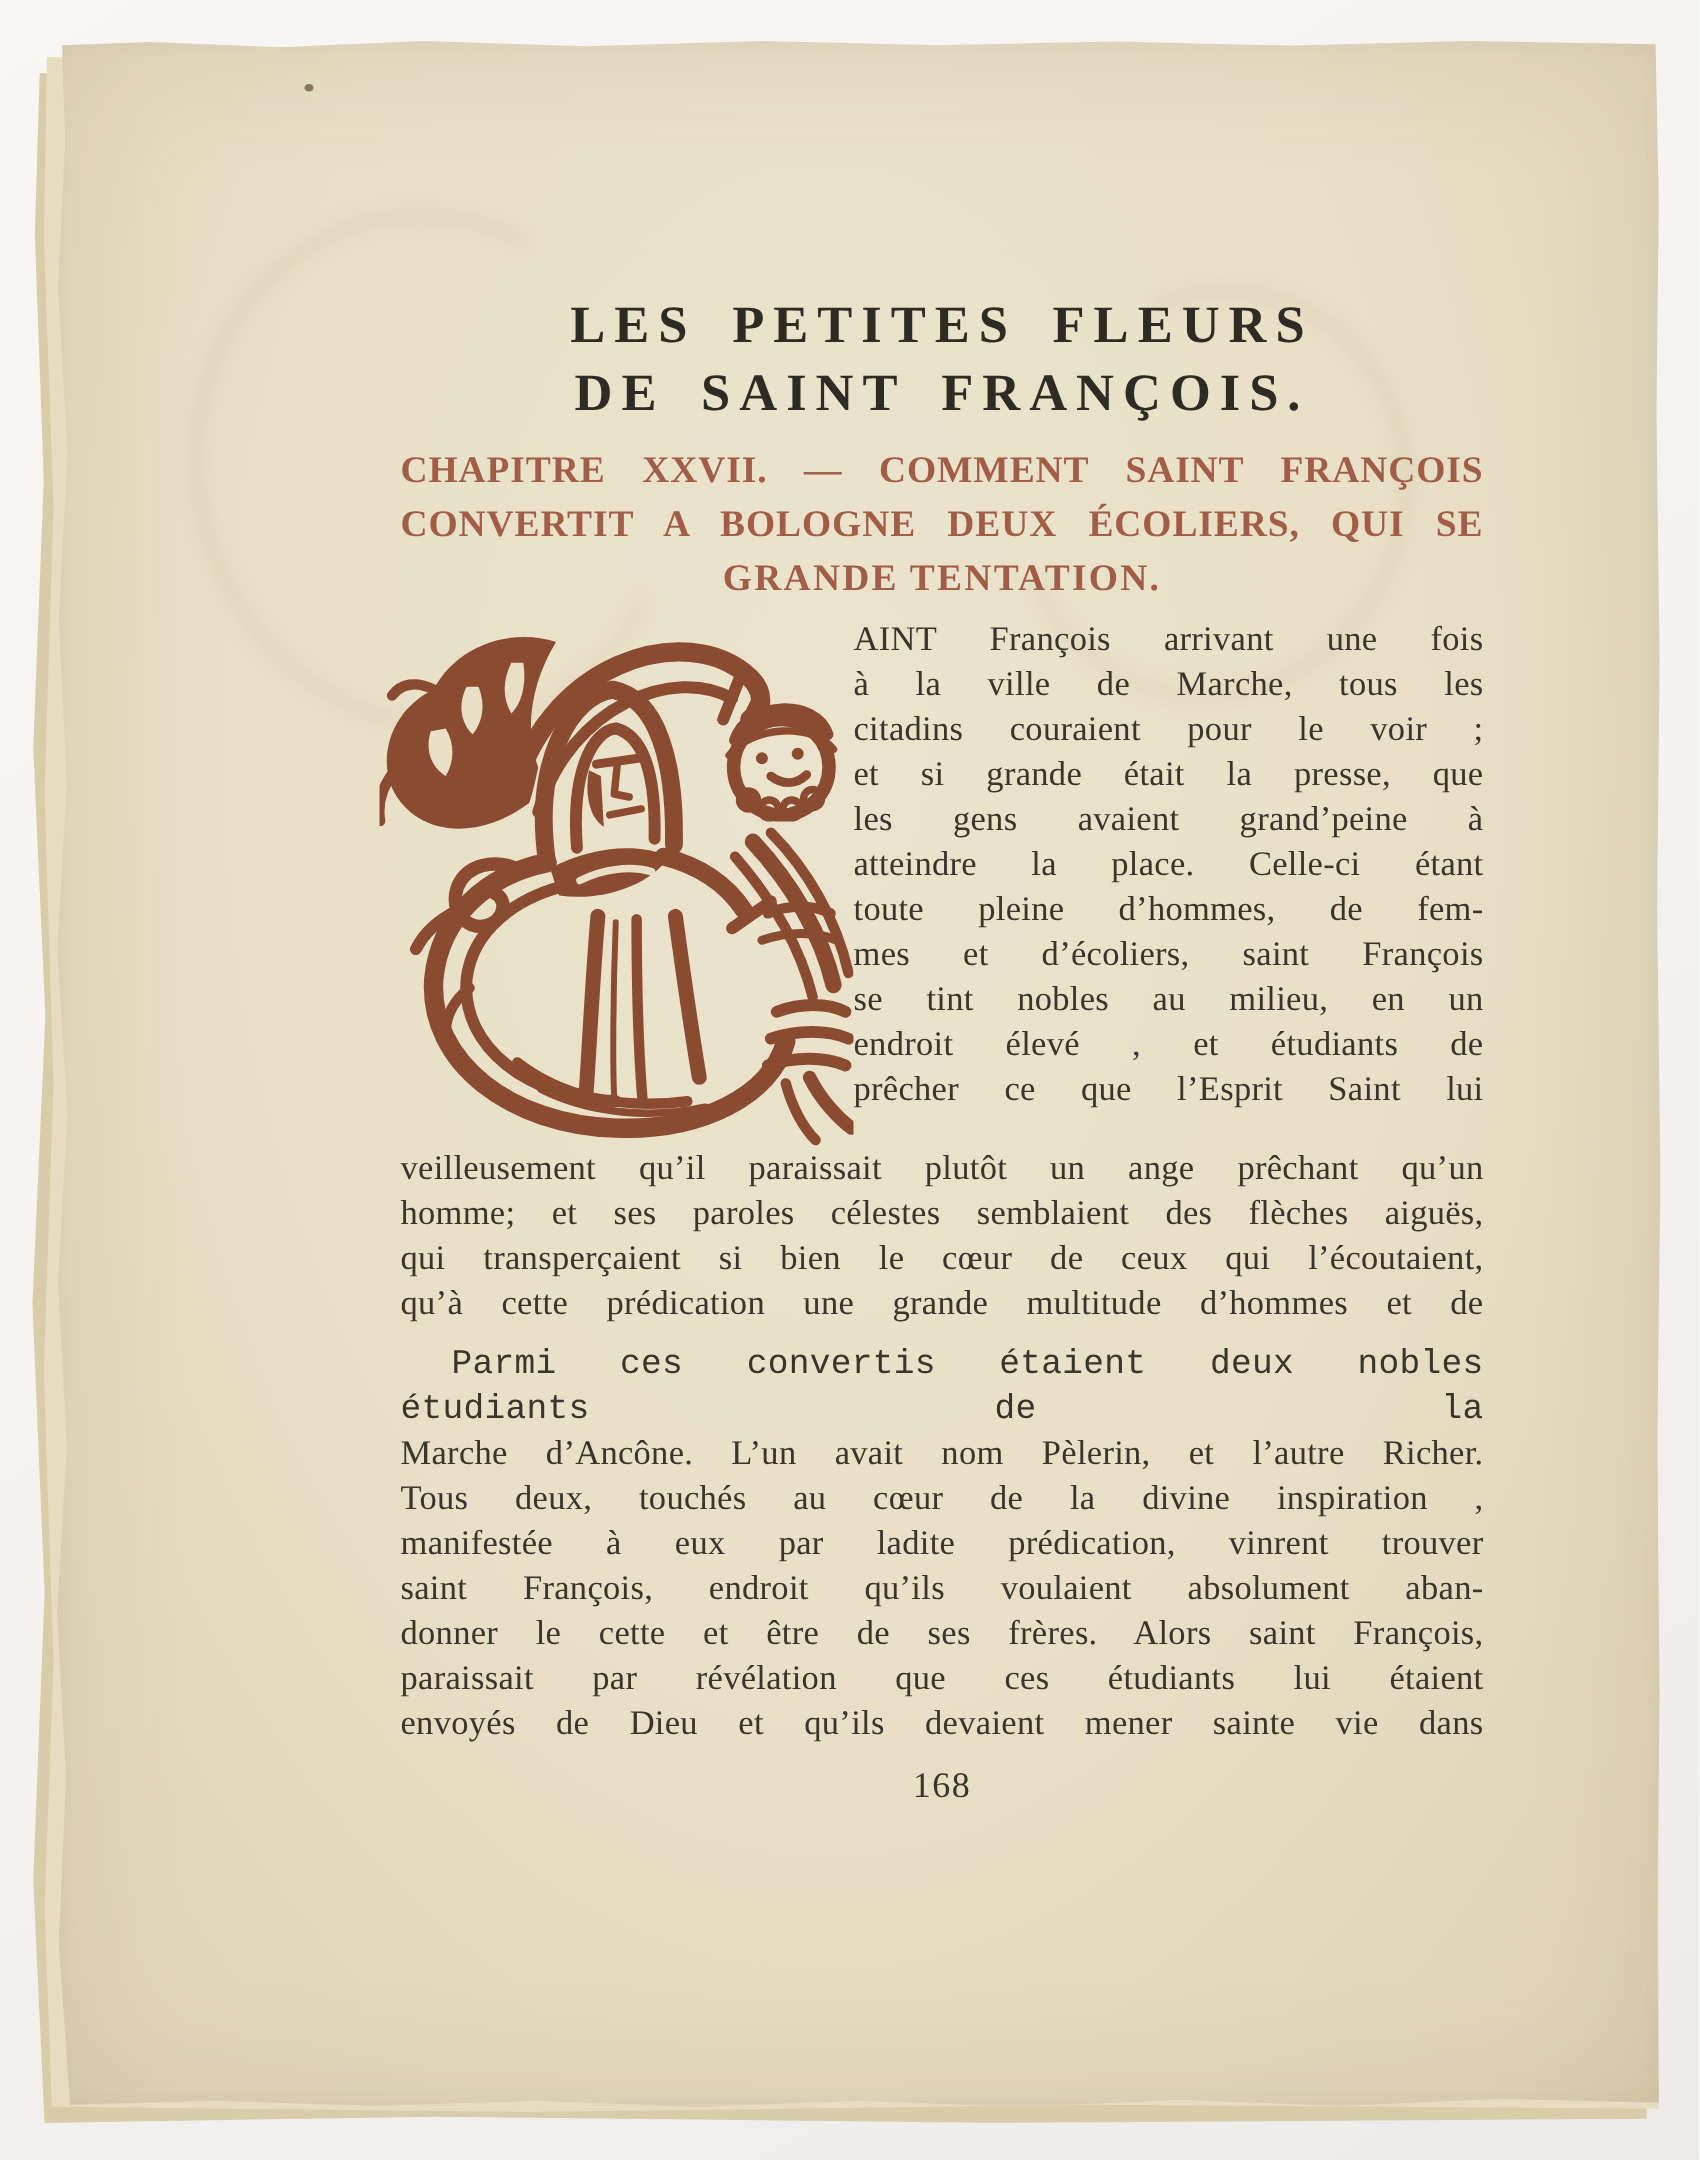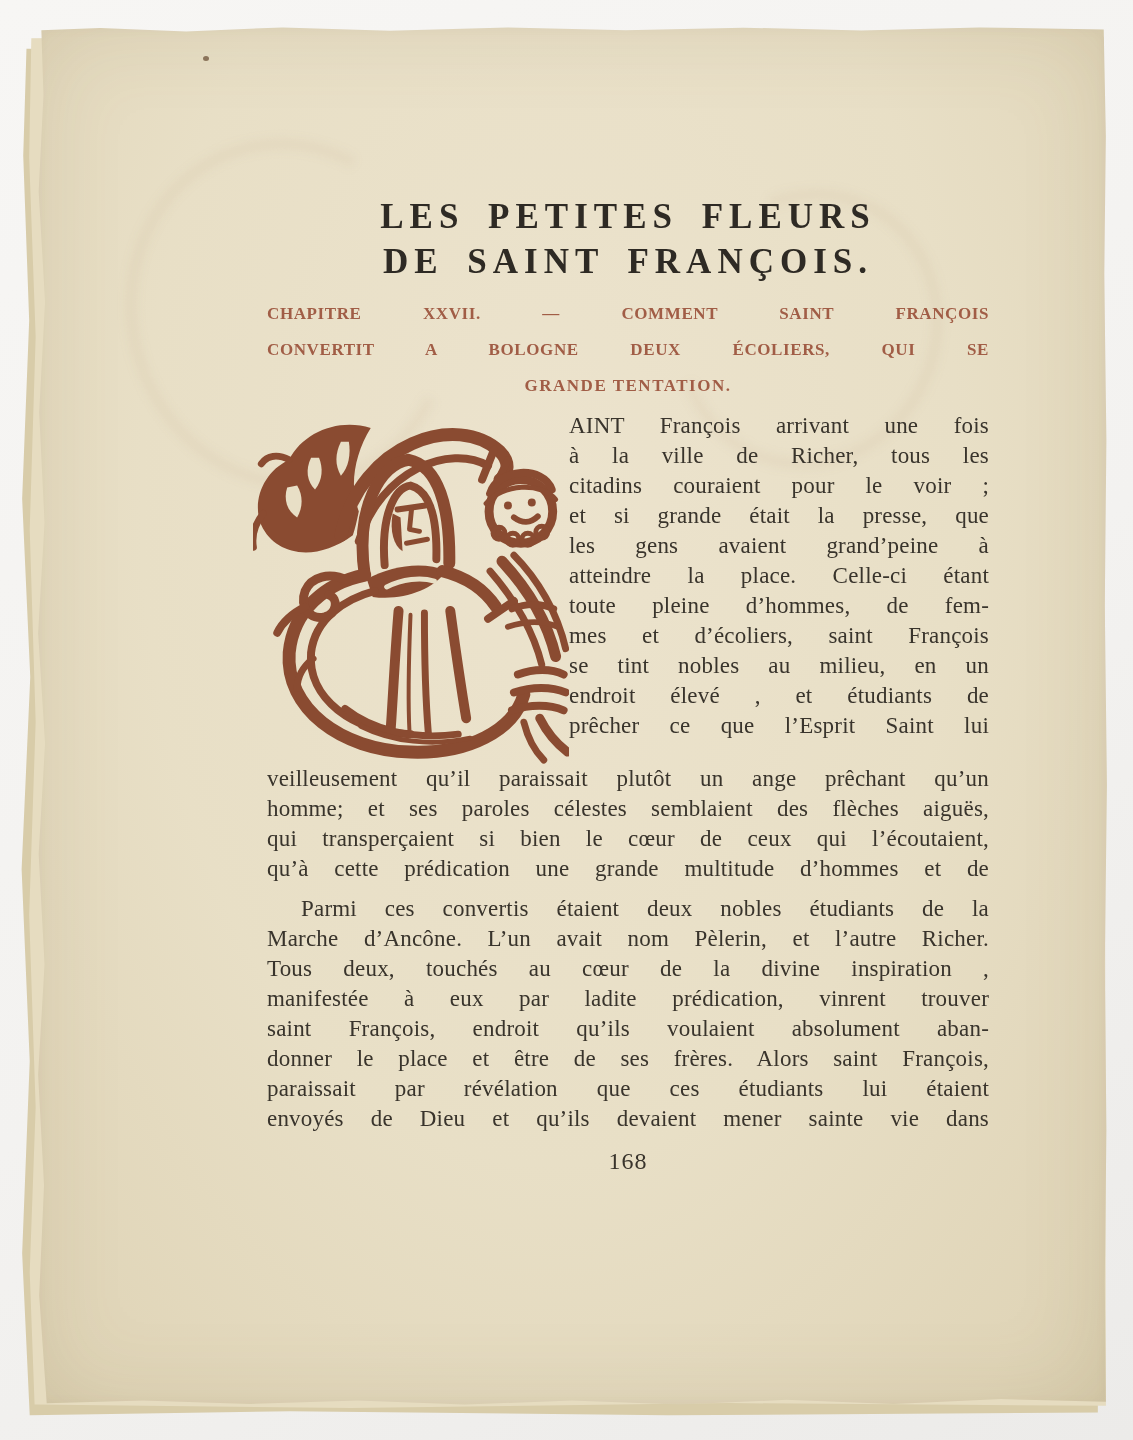--- a/index.html
+++ b/index.html
@@ -38,33 +38,33 @@
   .ghost.g2{left:640px;top:160px;width:240px;height:260px;border-left-color:transparent;transform:rotate(24deg);}
   .fleck{position:absolute;left:167px;top:30px;width:6px;height:5px;border-radius:50%;background:rgba(90,60,35,.65);}
   
   .content{position:absolute;left:231px;top:12px;width:722px;}
   .title{
     margin-top:156px;text-align:center;color:#2e2a24;font-weight:600;
     font-size:35px;line-height:45px;letter-spacing:6px;word-spacing:9px;
   }
   .rubric{
     margin-top:12px;color:#a15d46;font-weight:600;
-    font-size:17px;line-height:36px;letter-spacing:0.6px;
+    font-size:25px;line-height:36px;letter-spacing:0.6px;
   }
   .rubric-line{text-align:justify;text-align-last:justify;}
   .rubric-line:last-child{text-align-last:center;letter-spacing:1.5px;}
   .bodytext{color:#39342c;font-size:23px;line-height:30px;word-spacing:2px;letter-spacing:0.2px;}
   .para1-row{display:flex;margin-top:7px;}
   .initial-box{flex:0 0 302px;}
   .initial-box svg{width:316px;height:350px;margin-left:-14px;margin-top:3px;display:block;}
   .narrow-col{flex:1;min-width:0;}
   .jline{text-align:justify;text-align-last:justify;}
   .endline{text-align:left;}
   .para2{margin-top:10px;}
-  .para2 .jline:first-child{text-indent:34px;}
+  .para2 .jline:first-child{text-indent:34px;font-family:Liberation Mono, monospace;}
   .pagenum{margin-top:14px;text-align:center;font-size:24px;letter-spacing:1px;color:#39342c;}
 </style>
 </head>
 <body>
 
 <div class="scene">
   <div class="under-b"></div>
   <div class="under-a"></div>
 
   <div class="sheet">
@@ -151,21 +151,21 @@
                 <path d="M266 262 C282 256 300 256 312 262" stroke-width="8"></path>
                 <path d="M262 280 C280 274 300 274 314 280" stroke-width="8"></path>
                 <path d="M260 298 C278 292 298 292 312 298" stroke-width="8"></path>
                 <path d="M288 306 C296 322 308 334 316 340" stroke-width="9"></path>
                 <path d="M272 310 C276 326 284 340 292 348" stroke-width="7"></path>
               </g>
             </svg>
           </div>
           <div class="narrow-col">
               <div class="jline">AINT François arrivant une fois</div>
-              <div class="jline">à la ville de Richer, tous les</div>
+              <div class="jline">à la ville de Marche, tous les</div>
               <div class="jline">citadins couraient pour le voir ;</div>
               <div class="jline">et si grande était la presse, que</div>
               <div class="jline">les gens avaient grand’peine à</div>
               <div class="jline">atteindre la place. Celle-ci étant</div>
               <div class="jline">toute pleine d’hommes, de fem-</div>
               <div class="jline">mes et d’écoliers, saint François</div>
               <div class="jline">se tint nobles au milieu, en un</div>
               <div class="jline">endroit élevé , et étudiants de</div>
               <div class="jline">prêcher ce que l’Esprit Saint lui</div>
             </div>
@@ -177,21 +177,21 @@
             <div class="jline">qu’à cette prédication une grande multitude d’hommes et de</div>
           </div>
       </div>
 
       <div class="bodytext para2">
           <div class="jline">Parmi ces convertis étaient deux nobles étudiants de la</div>
           <div class="jline">Marche d’Ancône. L’un avait nom Pèlerin, et l’autre Richer.</div>
           <div class="jline">Tous deux, touchés au cœur de la divine inspiration ,</div>
           <div class="jline">manifestée à eux par ladite prédication, vinrent trouver</div>
           <div class="jline">saint François, endroit qu’ils voulaient absolument aban-</div>
-          <div class="jline">donner le place et être de ses frères. Alors saint François,</div>
+          <div class="jline">donner le cette et être de ses frères. Alors saint François,</div>
           <div class="jline">paraissait par révélation que ces étudiants lui étaient</div>
           <div class="jline">envoyés de Dieu et qu’ils devaient mener sainte vie dans</div>
         </div>
 
       <div class="pagenum">168</div>
 
     </div>
   </div>
 </div>
 

